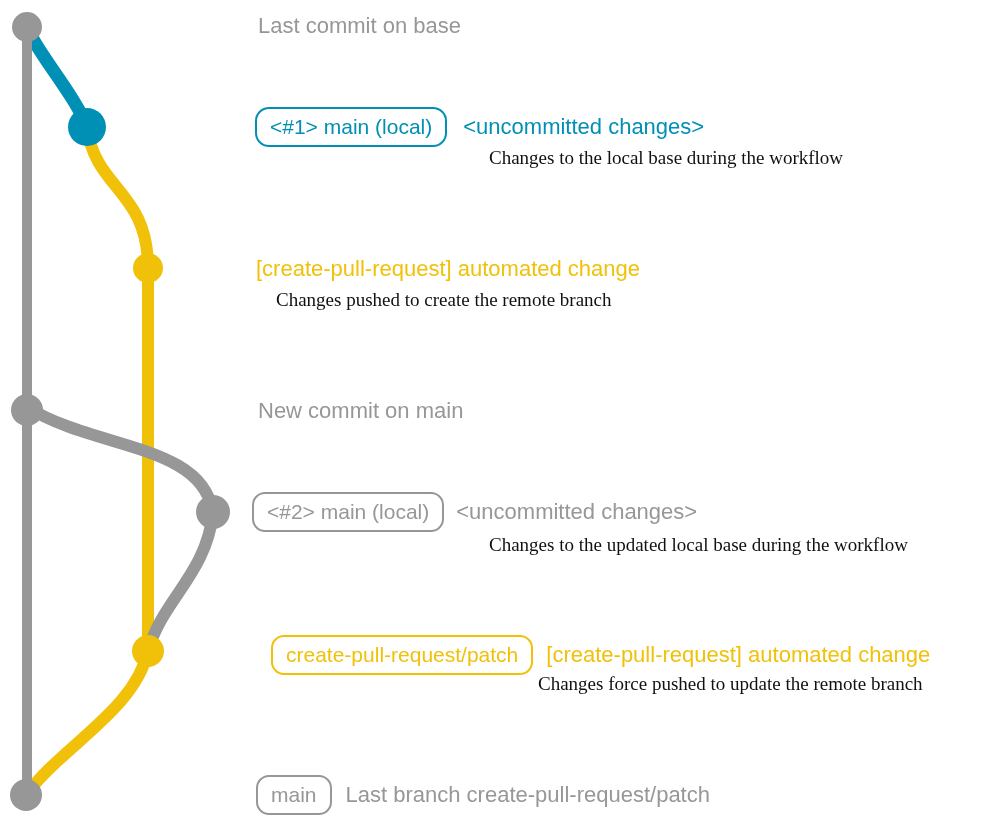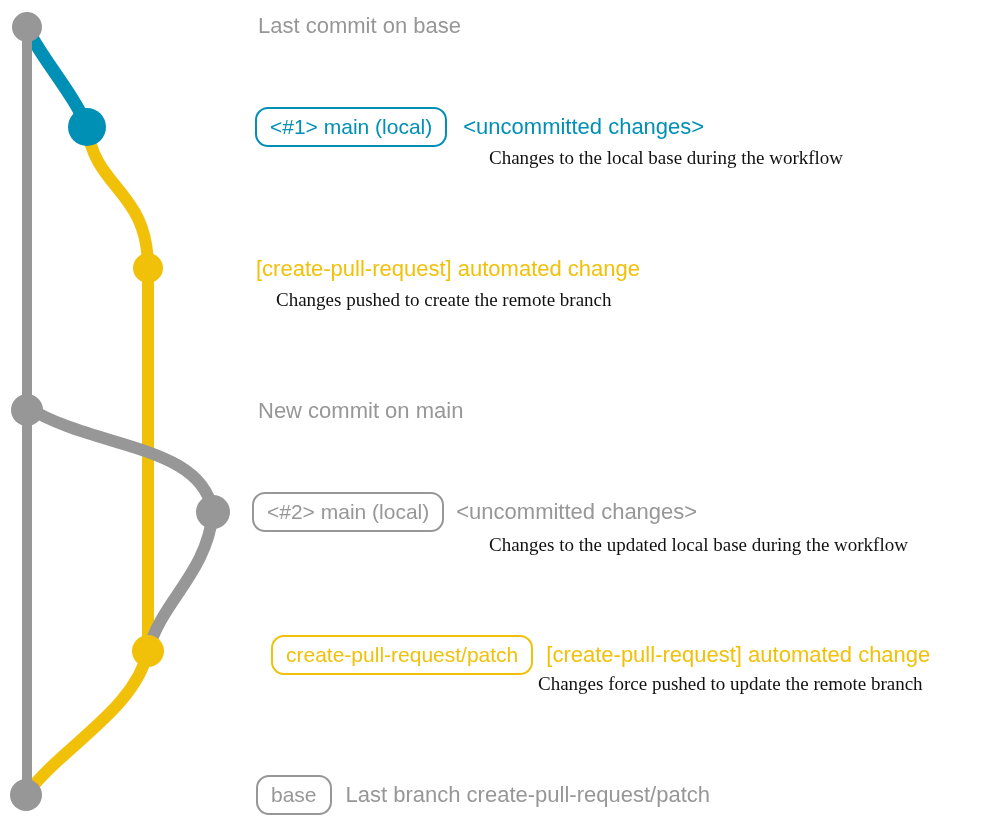--- a/index.html
+++ b/index.html
@@ -32,21 +32,21 @@
   }
   .badge {
     display: inline-block;
     border: 2px solid;
     border-radius: 13px;
     padding: 5px 13px;
     font-size: 21px;
     line-height: 26px;
     white-space: nowrap;
   }
-  .badge.c-blue   { color: var(--blue);   border-color: var(--blue); }
+  .badge.c-blue   { color: var(--blue);   border-color: var(--blue); border-radius: 14px; }
   .badge.c-gray   { color: var(--gray);   border-color: var(--gray); }
   .badge.c-yellow { color: var(--yellow); border-color: var(--yellow); }
   .msg {
     font-size: 22px;
     line-height: 26px;
     white-space: nowrap;
   }
   .msg.c-blue   { color: var(--blue); }
   .msg.c-gray   { color: var(--gray); }
   .msg.c-yellow { color: var(--yellow); }
@@ -119,17 +119,17 @@
   </div>
   <div class="note note-4">Changes to the updated local base during the workflow</div>
 
   <div class="row row-5">
     <span class="badge c-yellow">create-pull-request/patch</span>
     <span class="msg c-yellow">[create-pull-request] automated change</span>
   </div>
   <div class="note note-5">Changes force pushed to update the remote branch</div>
 
   <div class="row row-6">
-    <span class="badge c-gray">base</span>
+    <span class="badge c-gray">main</span>
     <span class="msg c-gray">Last branch create-pull-request/patch</span>
   </div>
 
 </div>
 
 </body></html>

